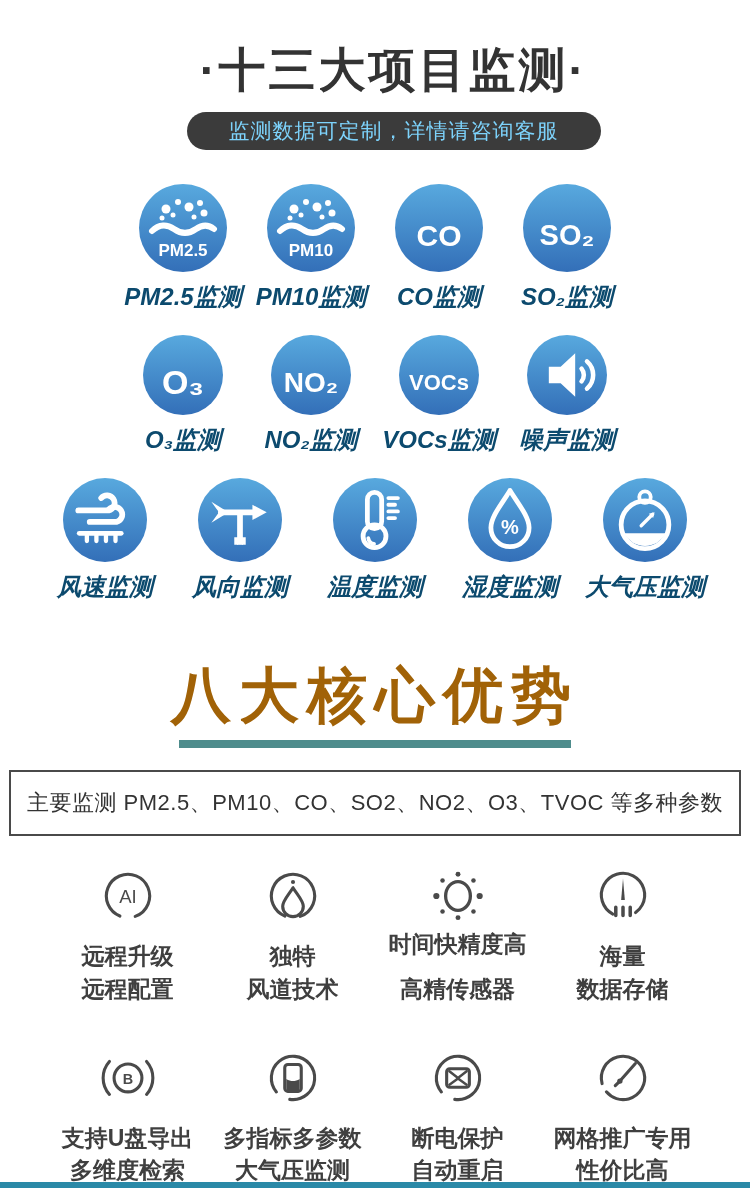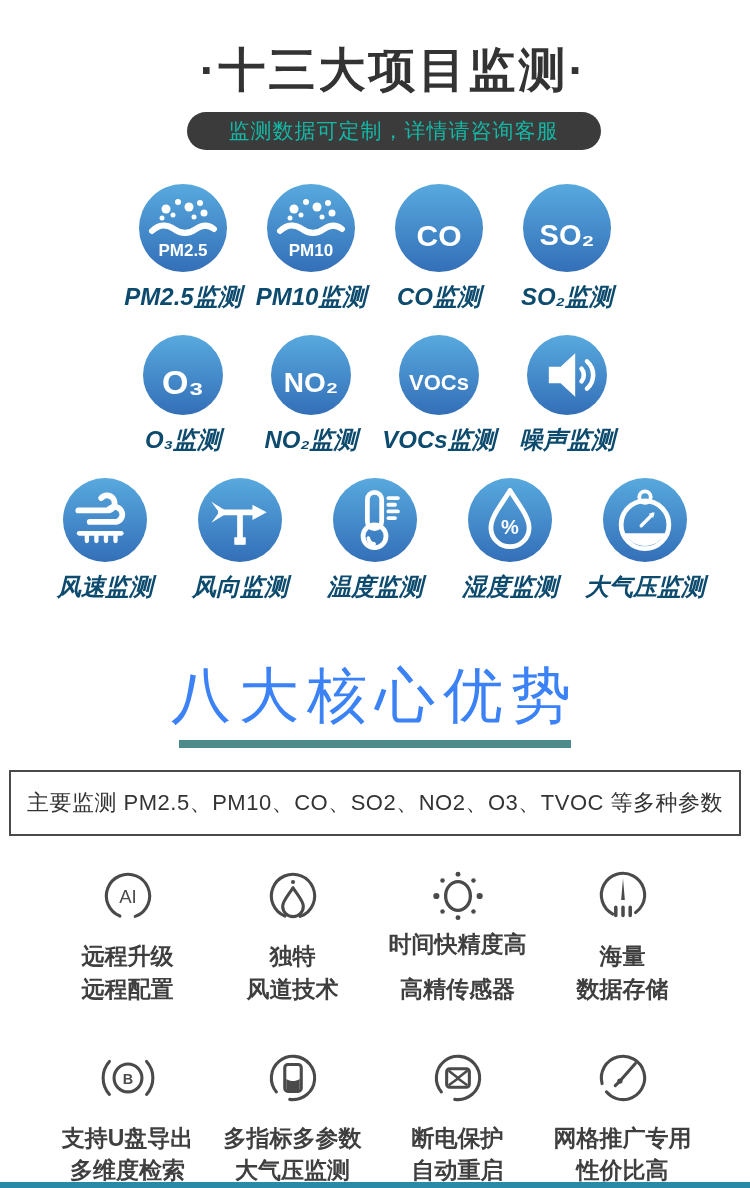--- a/index.html
+++ b/index.html
@@ -2,21 +2,21 @@
 <html style="--circle-top: #58a9de; --circle-bottom: #336fb8; --pill-bg: #3b3b3b; --teal-underline: #4e8c8c; --icon-stroke: #4a4a4a; --bottom-bar: #2a89a7;"><head>
 <meta charset="utf-8">
 <style>
   html,body{margin:0;padding:0;background:#fff;}
   body{font-family:"Liberation Sans",sans-serif;color:#3a3a3a;}
   .page{width:750px;height:1188px;position:relative;overflow:hidden;background:#fff;margin:0 auto;}
 
   
   .header{padding-top:42px;text-align:center;padding-left:37px;}
   .page-title{margin:0;font-size:47px;font-weight:900;letter-spacing:3px;color:#333;line-height:1.2;}
-  .pill{display:inline-block;margin-top:14px;background:var(--pill-bg,#3b3b3b);color:#14b8a6;
+  .pill{display:inline-block;margin-top:14px;background:var(--pill-bg,#3b3b3b);color:#7dd3fc;
         font-size:21px;font-weight:500;letter-spacing:1px;line-height:38px;height:38px;
         padding:0 42px;border-radius:20px;}
 
   
   .monitor{margin-top:34px;}
   .mrow{display:flex;justify-content:center;margin-top:22px;}
   .mrow.first{margin-top:0;}
   .mrow4 .mitem{width:128px;}
   .mrow5 .mitem{width:135px;}
   .mitem{display:flex;flex-direction:column;align-items:center;}
@@ -32,21 +32,21 @@
   .sym-o3{font-size:34px;}
   .sym-no2{font-size:28px;}
   .sym-vocs{font-size:22px;}
   .pmbadge{position:absolute;left:0;right:0;bottom:11px;text-align:center;
            color:#fff;font-size:17px;font-weight:700;}
   .mlabel{margin-top:9px;font-size:24px;font-weight:700;color:#0c4a6e;white-space:nowrap;font-style:italic;}
   .micon{display:block;}
 
   
   .adv-title{margin:56px 0 0;text-align:center;font-family:"Liberation Serif",serif;
-             font-size:60px;font-weight:400;letter-spacing:8px;color:#3b82f6;line-height:1.25;}
+             font-size:60px;font-weight:700;letter-spacing:8px;color:#a16207;line-height:1.25;}
   .adv-underline{width:392px;height:8px;margin:6px auto 0;background:var(--teal-underline,#4e8c8c);}
   .banner-row{margin-top:22px;display:flex;align-items:center;justify-content:center;}
   .banner-box{border:2px solid #4a4a4a;padding:16px 16px;font-size:22px;font-weight:500;color:#333;
               letter-spacing:0.5px;white-space:nowrap;background:#fff;}
 
   .adv-grid{width:660px;margin:30px auto 0;display:grid;grid-template-columns:repeat(4,1fr);
             row-gap:42px;column-gap:0;}
   .aitem{display:flex;flex-direction:column;align-items:center;text-align:center;}
   .aicon{color:var(--icon-stroke,#4a4a4a);display:block;}
   .aline{font-size:23px;font-weight:700;color:#3f3f3f;line-height:1.42;white-space:nowrap;}

